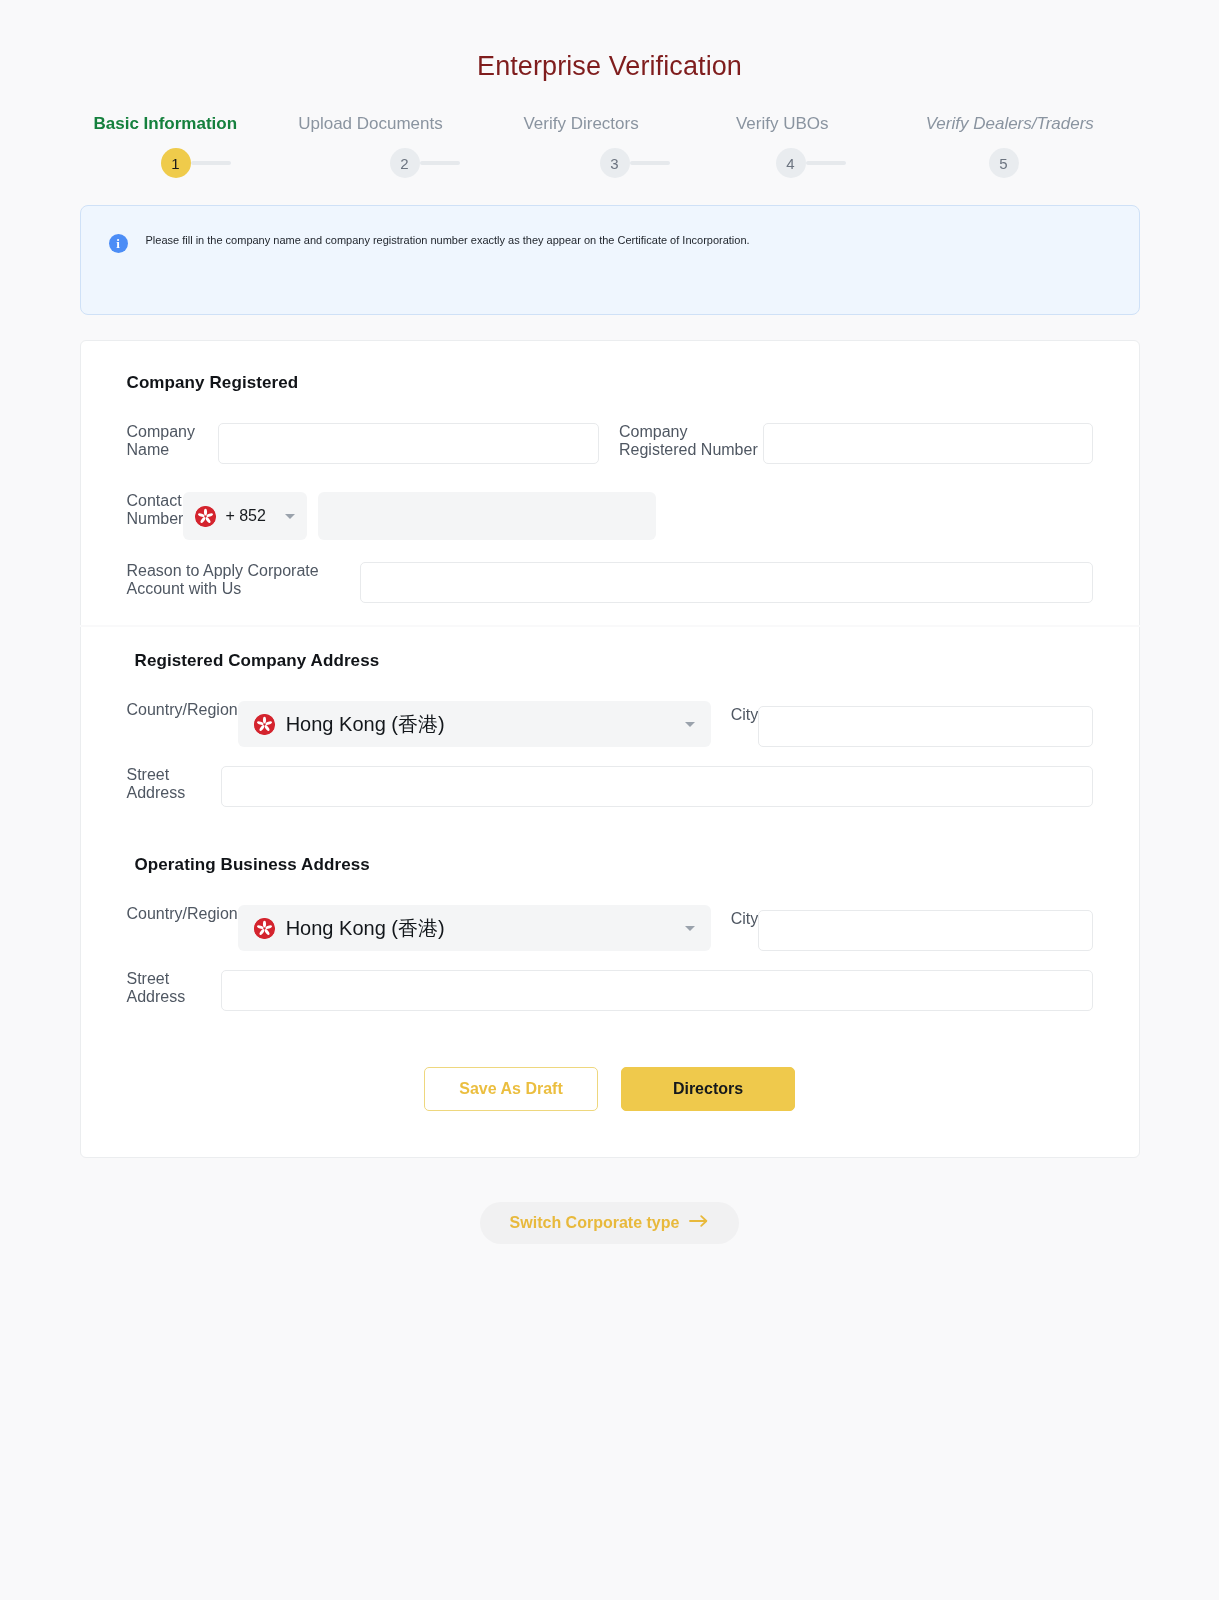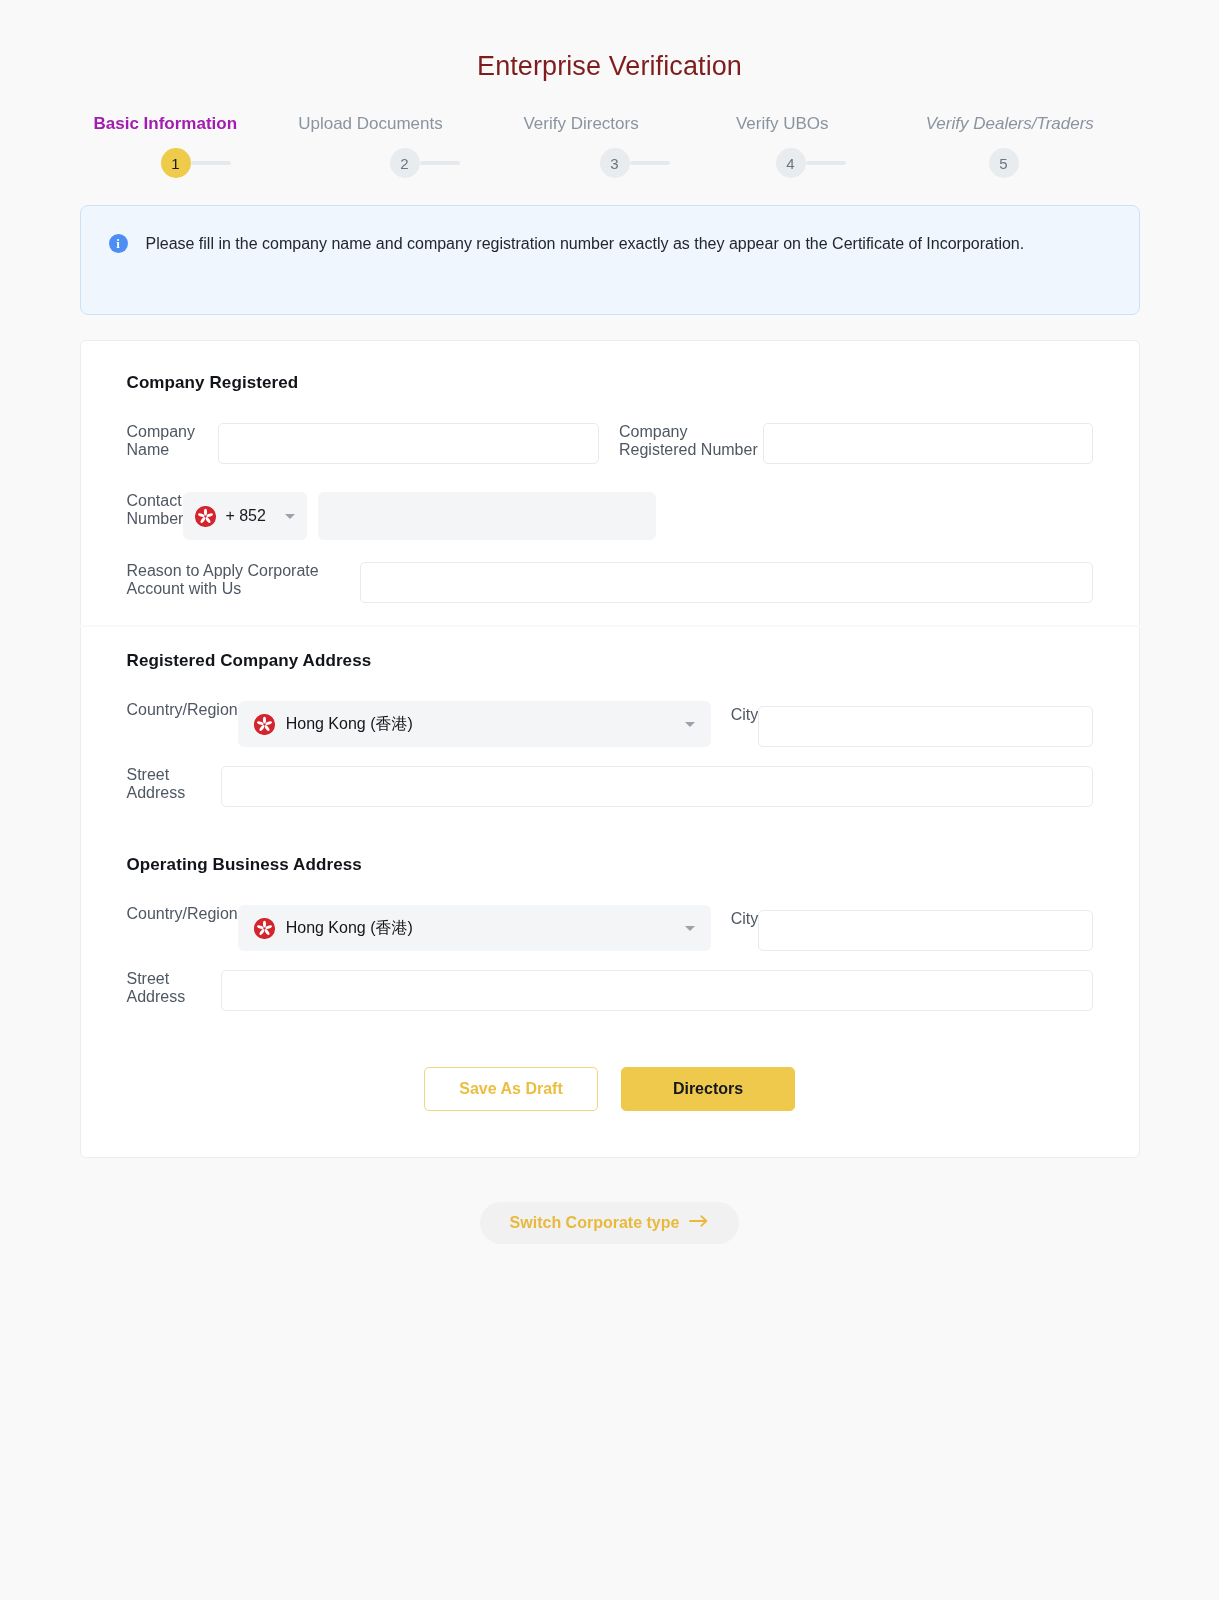--- a/index.html
+++ b/index.html
@@ -44,21 +44,21 @@
     display: flex;
     align-items: flex-start;
   }
   .step-label {
     font-size: 17px;
     color: #8A94A0;
     white-space: nowrap;
     text-align: center;
   }
   .step-label.active {
-    color: #a21caf;
+    color: #15803d;
     font-weight: 600;
   }
   .step-label-0 { width: 170px; text-align: left; padding-left: 14px;}
   .step-label-1 { width: 215px; }
   .step-label-2 { width: 207px; }
   .step-label-3 { width: 196px; }
   .step-label-4 { width: 260px; font-style: italic; }
 
   .step-dots {
     display: flex;
@@ -122,21 +122,21 @@
     font-size: 13px;
     font-weight: bold;
     font-family: "Liberation Serif", serif;
     display: flex;
     align-items: center;
     justify-content: center;
     flex: 0 0 auto;
     margin-top: 2px;
   }
   .info-text {
-    font-size: 16px;
+    font-size: 11px;
     line-height: 1.55;
     color: #22272E;
     max-width: 880px;
   }
 
   
   .card {
     margin: 25px auto 0 auto;
     width: 1060px;
     box-sizing: border-box;
@@ -155,21 +155,21 @@
     background: #F9F9FA;
   }
 
   .section-title {
     font-size: 17px;
     font-weight: 700;
     color: #111418;
     margin: 0 0 30px 0;
     letter-spacing: 0.1px;
   }
-  .section-title.mt-big { margin-top: 44px; }
+  .section-title.mt-big { margin-top: 44px; margin-left: 8px; }
 
   .row {
     display: flex;
     gap: 20px;
   }
   .col { display: flex; flex-direction: row; }
   .col-left  { width: 473px; }
   .col-right { width: 474px; }
   .col-full  { width: 100%; }
 
@@ -262,21 +262,21 @@
     box-sizing: border-box;
     background: #F4F5F6;
     border-radius: 6px;
     display: flex;
     align-items: center;
     padding: 0 16px;
     gap: 11px;
     cursor: pointer;
   }
   .country-text {
-    font-size: 16px;
+    font-size: 20px;
     color: #13171B;
     flex: 1;
   }
 
   .addr-row {
     display: flex;
     gap: 20px;
     align-items: flex-end;
   }
   .city-col { width: 474px; }

